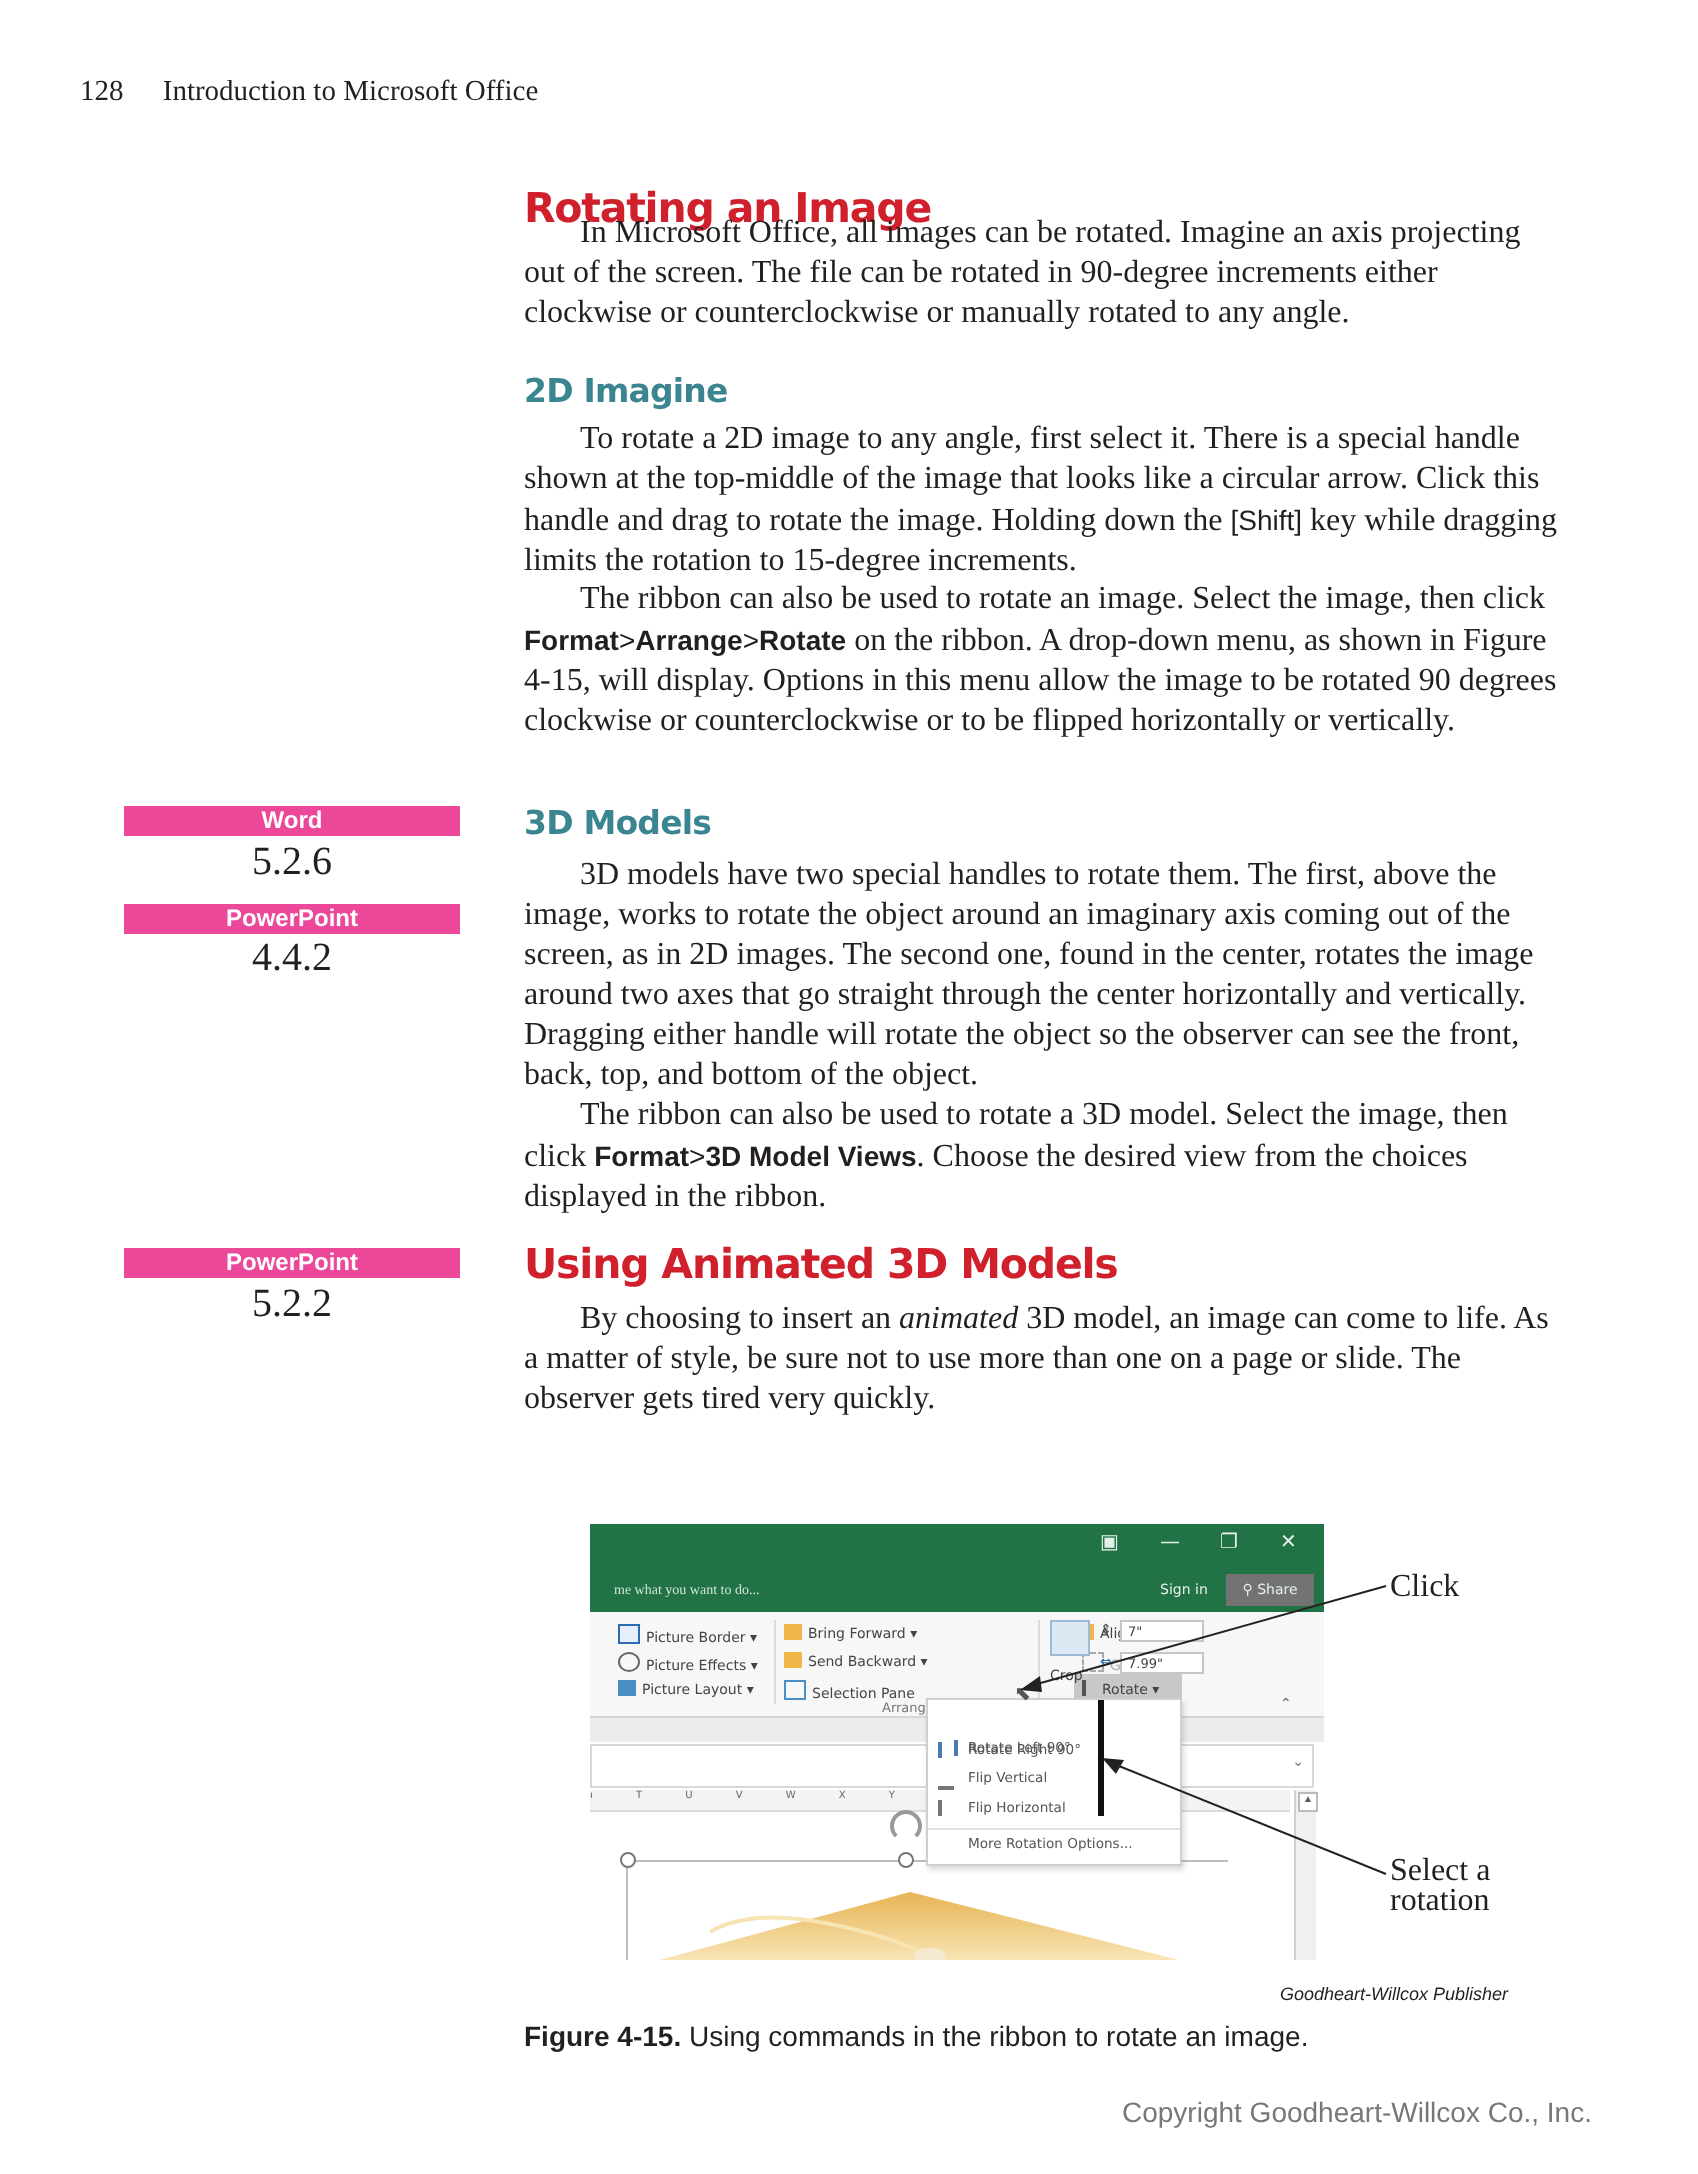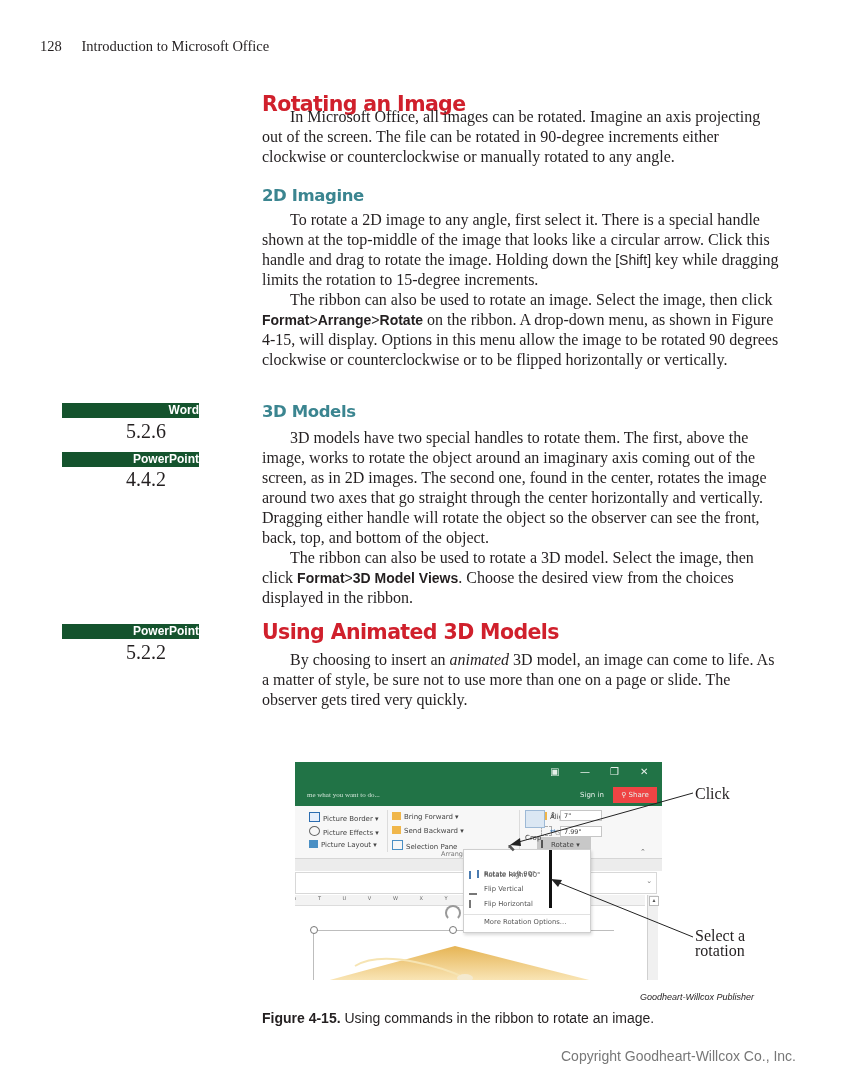--- a/index.html
+++ b/index.html
@@ -6,29 +6,29 @@
   body { width: 849px; height: 1087px; position: relative; overflow: hidden; font-family: "Liberation Serif", "DejaVu Serif", serif; color: #231f20; }
   .abs { position: absolute; }
   .running-head { left: 40px; top: 38px; font-size: 14.5px; }
   .running-head .pg { font-weight: normal; margin-right: 16px; }
   .h1 { font-family: "DejaVu Sans", sans-serif; font-weight: bold; color: #d0202c; font-size: 20.5px; letter-spacing: -0.6px; }
   .h2 { font-family: "DejaVu Sans", sans-serif; font-weight: bold; color: #3b8590; font-size: 16.5px; letter-spacing: -0.4px; }
   .para { left: 262px; width: 520px; font-size: 16px; line-height: 20px; text-indent: 28px; }
   .para .sans { font-family: "Liberation Sans", sans-serif; font-size: 14px; }
   .para .sansb { font-family: "Liberation Sans", sans-serif; font-weight: bold; font-size: 14px; }
   .para i { font-style: italic; }
-  .badge { left: 62px; width: 137px; height: 15px; background: #14532d; color: #ffffff; font-family: "Liberation Sans", sans-serif; font-weight: bold; font-size: 12px; text-align: right; line-height: 15px; }
+  .badge { left: 62px; width: 168px; height: 15px; background: #ec4899; color: #ffffff; font-family: "Liberation Sans", sans-serif; font-weight: bold; font-size: 12px; text-align: center; line-height: 15px; }
   .objnum { left: 62px; width: 168px; text-align: center; font-size: 20px; }
   
   .fig { left: 295px; top: 762px; width: 367px; height: 218px; overflow: hidden; background: #ffffff; }
   .titlebar { position: absolute; left: 0; top: 0; width: 367px; height: 44px; background: #217346; }
   .titlebar .tell { position: absolute; left: 0; top: 29px; color: #cfe3d6; font-family: Liberation Serif, serif; font-size: 7px; margin-left: 12px; }
   .titlebar .ctl { position: absolute; top: 4px; color: #e6f0ea; font-family: "DejaVu Sans", sans-serif; font-size: 10px; }
   .titlebar .signin { position: absolute; left: 285px; top: 29px; color: #e6f0ea; font-family: "DejaVu Sans", sans-serif; font-size: 7px; }
-  .titlebar .share { position: absolute; left: 318px; top: 25px; width: 44px; height: 16px; background: #ef4444; color: #e6f0ea; font-family: "DejaVu Sans", sans-serif; font-size: 7px; line-height: 16px; text-align: center; }
+  .titlebar .share { position: absolute; left: 318px; top: 25px; width: 44px; height: 16px; background: #737373; color: #e6f0ea; font-family: "DejaVu Sans", sans-serif; font-size: 7px; line-height: 16px; text-align: center; }
   .ribbon { position: absolute; left: 0; top: 44px; width: 367px; height: 52px; background: #f7f7f7; border-bottom: 1px solid #d6d6d6; font-family: "DejaVu Sans", sans-serif; font-size: 7px; color: #444; }
   .rb-item { position: absolute; white-space: nowrap; }
   .rb-ico { display: inline-block; width: 9px; height: 8px; margin-right: 3px; vertical-align: -1px; }
   .rotate-btn { position: absolute; left: 242px; top: 31px; width: 54px; height: 13px; background: #c8c8c8; }
   .grouplbl { position: absolute; top: 44px; color: #777; font-size: 6.5px; }
   .ribbon-sep { position: absolute; top: 4px; width: 1px; height: 42px; background: #dcdcdc; }
   .spin { position: absolute; width: 42px; height: 11px; background: #fff; border: 1px solid #c6c6c6; font-size: 6.5px; line-height: 11px; padding-left: 3px; box-sizing: border-box; }
   .band { position: absolute; left: 0; top: 97px; width: 367px; height: 12px; background: #ececec; }
   .formula { position: absolute; left: 0; top: 110px; width: 362px; height: 22px; background: #ffffff; border: 1px solid #d8d8d8; box-sizing: border-box; }
   .ruler { position: absolute; left: 0; top: 133px; width: 350px; height: 10px; background: #f3f3f3; border-bottom: 1px solid #dcdcdc; font-family: "DejaVu Sans", sans-serif; font-size: 5px; color: #666; letter-spacing: 10px; white-space: nowrap; overflow: hidden; }

